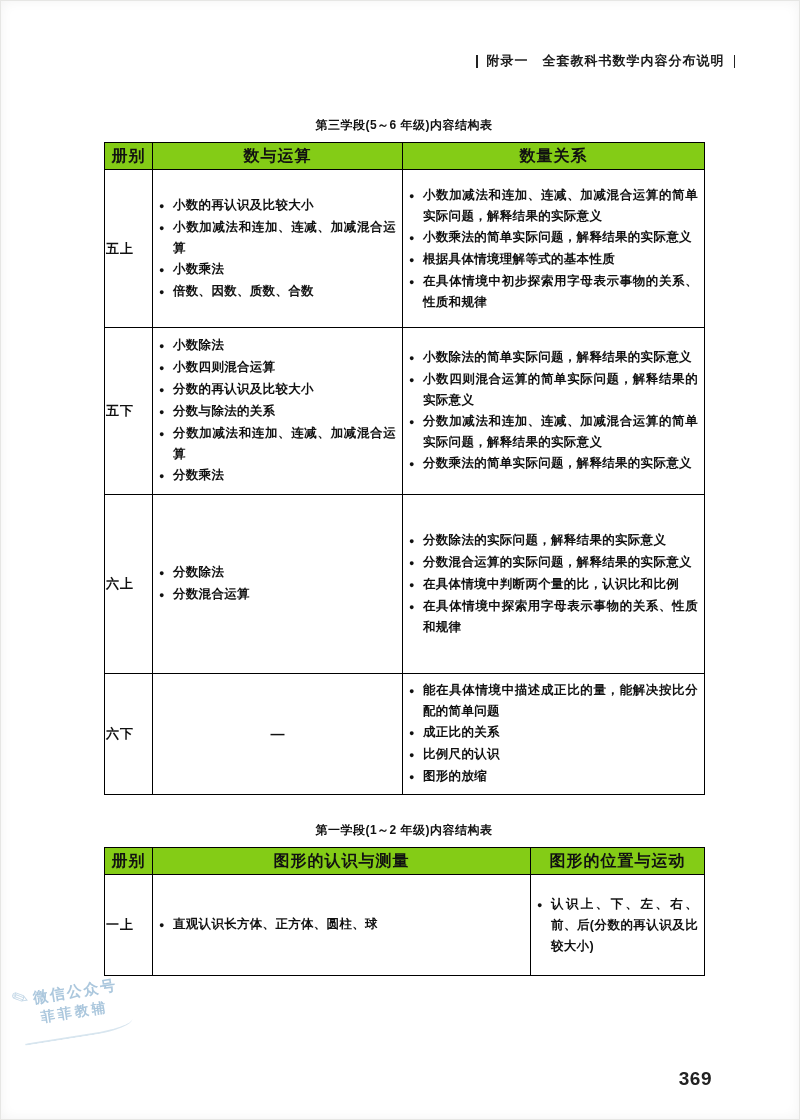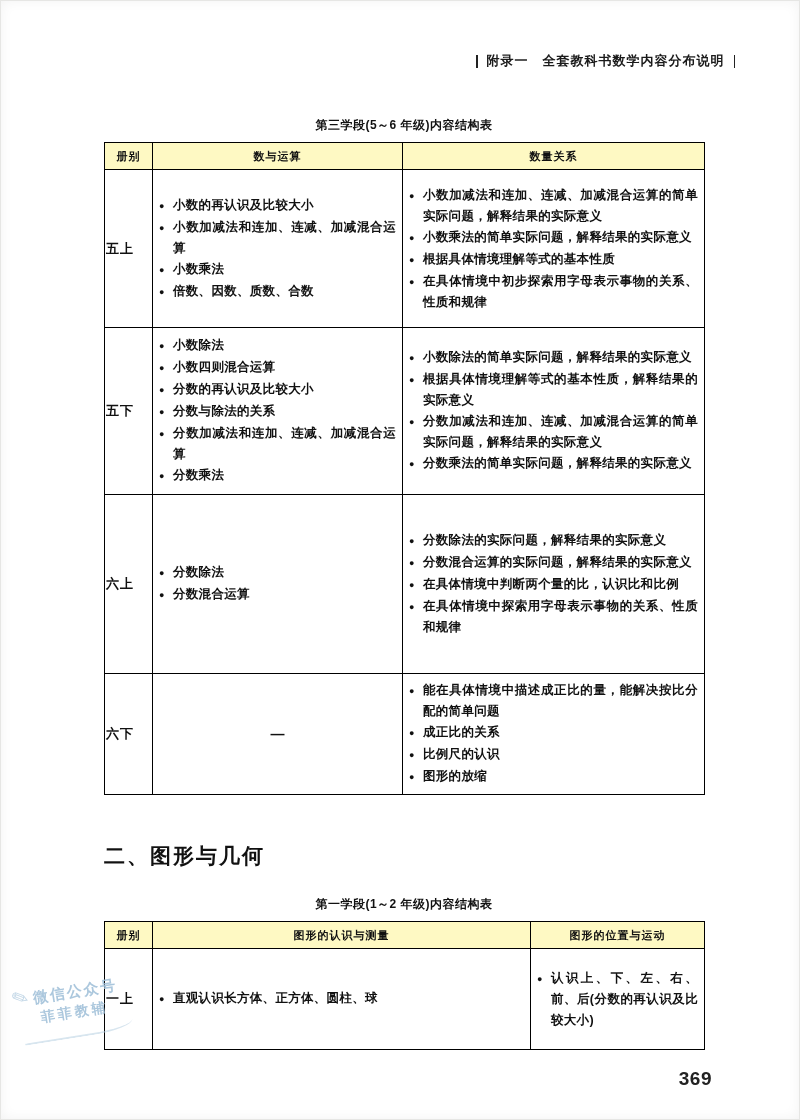--- a/index.html
+++ b/index.html
@@ -17,21 +17,21 @@
   .v-bar{display:inline-block;width:1.5px;height:13px;background:#222;margin:0 9px;}
   
   .content{position:absolute;top:114px;left:104px;width:600px;}
   .table-title{
     text-align:center;font-size:12px;font-weight:bold;line-height:22px;margin-bottom:6px;
     letter-spacing:0.5px;
   }
   table.grid{border-collapse:collapse;width:600px;table-layout:fixed;}
   table.grid th, table.grid td{border:1.4px solid #000;}
   table.grid th{
-    background:#fef9c3;font-size:11px;font-weight:bold;height:26px;padding:0;
+    background:#84cc16;font-size:16px;font-weight:bold;height:26px;padding:0;
     letter-spacing:1px;
   }
   td.vol{
     vertical-align:middle;font-size:13px;font-weight:bold;
     letter-spacing:1px;
   }
   td.list-cell{vertical-align:middle;padding:6px 6px;}
   .bitem{display:flex;align-items:flex-start;}
   .bullet{flex:0 0 14px;text-align:left;}
   .bullet::before{content:"●";font-size:9px;line-height:21px;}
@@ -180,21 +180,21 @@
         <td class="list-cell">
           <div class="blist">
 
               <div class="bitem">
                 <span class="bullet"></span>
                 <span class="btext">小数除法的简单实际问题，解释结果的实际意义</span>
               </div>
 
               <div class="bitem">
                 <span class="bullet"></span>
-                <span class="btext">根据具体情境理解等式的基本性质，解释结果的实际意义</span>
+                <span class="btext">小数四则混合运算的简单实际问题，解释结果的实际意义</span>
               </div>
 
               <div class="bitem">
                 <span class="bullet"></span>
                 <span class="btext">分数加减法和连加、连减、加减混合运算的简单实际问题，解释结果的实际意义</span>
               </div>
 
               <div class="bitem">
                 <span class="bullet"></span>
                 <span class="btext">分数乘法的简单实际问题，解释结果的实际意义</span>
@@ -269,21 +269,20 @@
               <div class="bitem">
                 <span class="bullet"></span>
                 <span class="btext">图形的放缩</span>
               </div>
             </div>
         </td>
       </tr>
     </tbody>
       </table>
 
-    <div class="section-heading">二、图形与几何</div>
 
     <div class="table-title second-title">第一学段(1～2 年级)内容结构表</div>
 
     <table class="grid">
       <colgroup>
           <col style="width:48px">
           <col style="width:378px">
           <col style="width:174px">
         </colgroup>
       <tbody>

